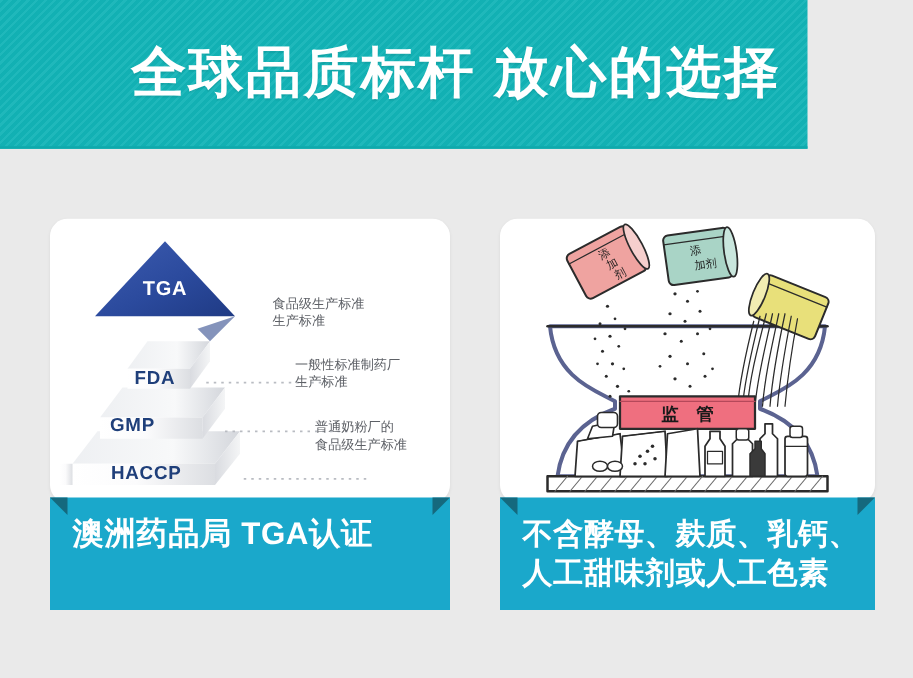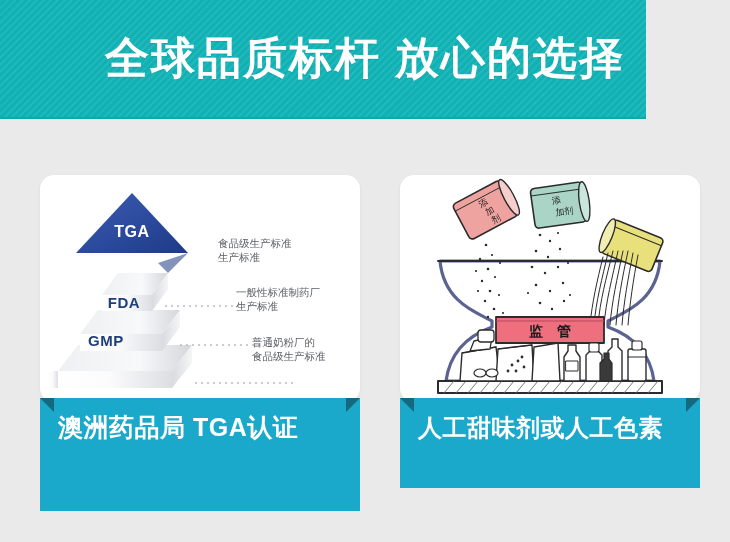--- a/index.html
+++ b/index.html
@@ -50,21 +50,21 @@
 
   
   .caption{
     position:relative;
     margin-top:-4px;
     background:#1aa8cb;
     color:#ffffff;
     padding:14px 0 14px 18px;
     box-sizing:border-box;
   }
-  .caption-left{width:320px;height:113px;}
+  .caption-left{width:320px;height:90px;}
   .caption-right{width:300px;height:90px;}
   .caption .line{
     font-size:25px;
     font-weight:bold;
     line-height:31px;
     white-space:nowrap;
     letter-spacing:.5px;
   }
   .caption-right .line{font-size:24px;}
   .cap-corner{
@@ -151,20 +151,21 @@
 
           <line x1="125" y1="131" x2="225" y2="131" stroke="#b9bcc2" stroke-width="1.4" stroke-dasharray="2,4"></line>
           <line x1="140" y1="170" x2="240" y2="170" stroke="#b9bcc2" stroke-width="1.4" stroke-dasharray="2,4"></line>
           <line x1="155" y1="208" x2="255" y2="208" stroke="#b9bcc2" stroke-width="1.4" stroke-dasharray="2,4"></line>
         </svg>
 
         
         <div class="pyr-label tga-label" style="left:69px;top:48px;width:46px;text-align:center;">TGA</div>
         <div class="pyr-label" style="left:58px;top:119px;width:52px;text-align:center;">FDA</div>
         <div class="pyr-label" style="left:48px;top:157px;width:68px;text-align:left;">GMP</div>
+        <div class="pyr-label" style="left:30px;top:195px;width:94px;text-align:center;">HACCP</div>
 
         
         <div class="annot" style="left:178px;top:61px;">
           <div>食品级生产标准</div>
           <div>生产标准</div>
         </div>
         <div class="annot" style="left:196px;top:110px;">
           <div>一般性标准制药厂</div>
           <div>生产标准</div>
         </div>
@@ -339,17 +340,18 @@
 
           <text x="150" y="161" text-anchor="middle" font-size="14" font-weight="bold" fill="#1a1a1a" font-family="DejaVu Sans, sans-serif">监　管</text>
         </svg>
 
       </div>
     </div>
 
     <div class="caption caption-right">
       <span class="cap-corner l"></span>
       <span class="cap-corner r"></span>
+      <div class="line">不含酵母、麸质、乳钙、</div>
       <div class="line">人工甜味剂或人工色素</div>
     </div>
   </div>
 
 </div>
 
 </body></html>

